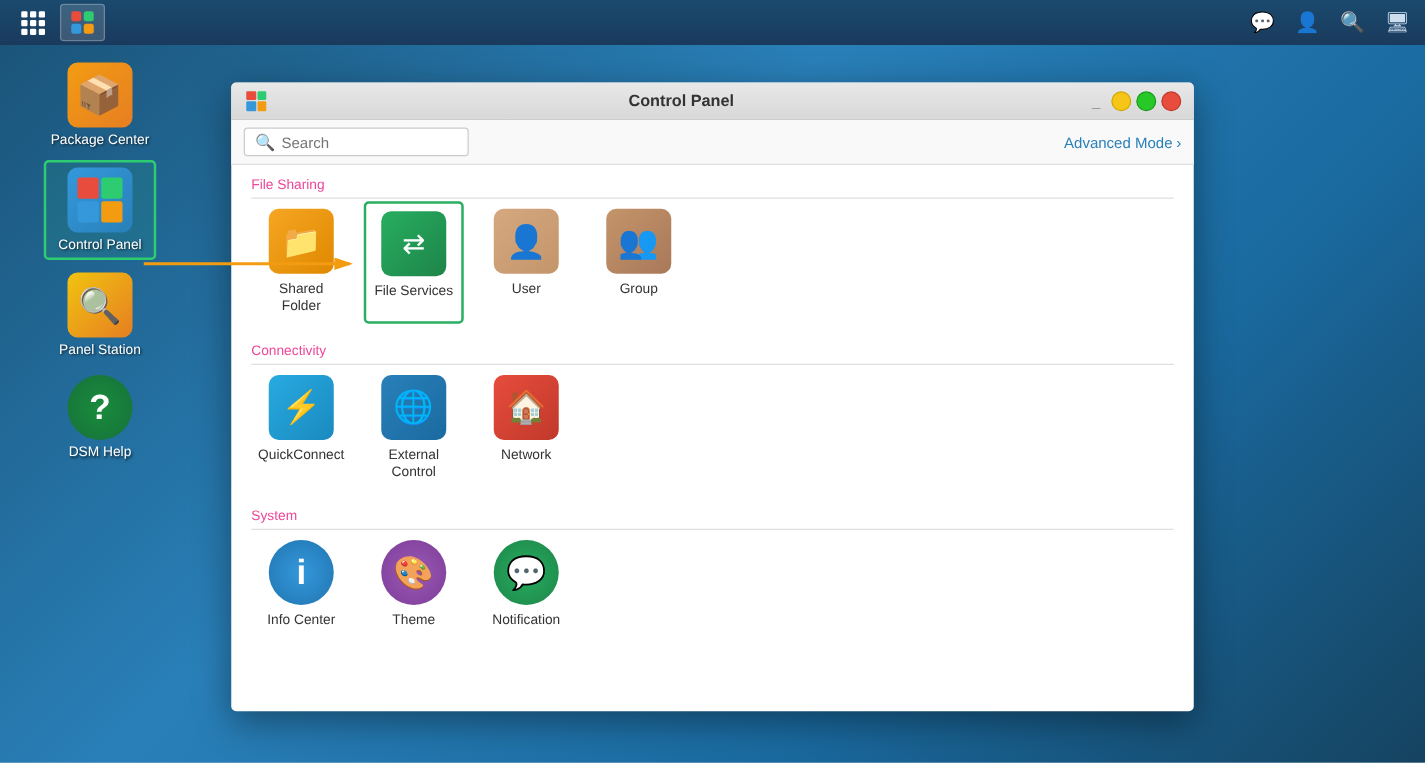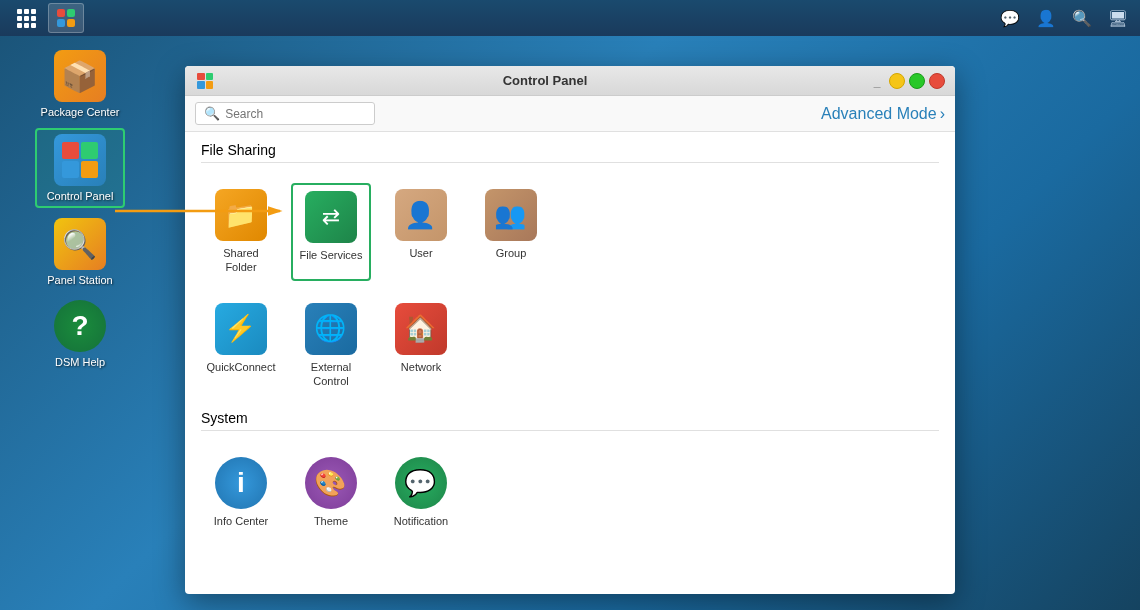--- a/index.html
+++ b/index.html
@@ -229,38 +229,38 @@
     }
     .search-input {
       border: none;
       outline: none;
       font-size: 12px;
       color: #666;
       background: transparent;
       width: 140px;
     }
     .advanced-mode {
-      font-size: 16px;
+      font-size: 12px;
       color: #2980b9;
       cursor: pointer;
       display: flex;
       align-items: center;
       gap: 3px;
     }
 
     
     .window-content {
       padding: 10px 16px 16px;
       overflow-y: auto;
       max-height: 510px;
     }
     .section-title {
-      font-size: 14px;
-      color: #000000;
-      margin-bottom: 20px;
+      font-size: 11px;
+      color: #ec4899;
+      margin-bottom: 2px;
       padding-bottom: 4px;
       border-bottom: 1px solid #e0e0e0;
     }
     .icon-grid {
       display: flex;
       flex-wrap: wrap;
       gap: 10px;
       margin-bottom: 16px;
     }
     .cp-item {
@@ -485,20 +485,21 @@
         <div class="cp-item-icon icon-user"></div>
         <span class="cp-item-label">User</span>
       </div>
 
       <div class="cp-item">
         <div class="cp-item-icon icon-group"></div>
         <span class="cp-item-label">Group</span>
       </div>
     </div>
 
+    <div class="section-title">Connectivity</div>
     <div class="icon-grid">
       <div class="cp-item">
         <div class="cp-item-icon icon-quickconnect"></div>
         <span class="cp-item-label">QuickConnect</span>
       </div>
       <div class="cp-item">
         <div class="cp-item-icon icon-extaccess"></div>
         <span class="cp-item-label">External Control</span>
       </div>
       <div class="cp-item">

